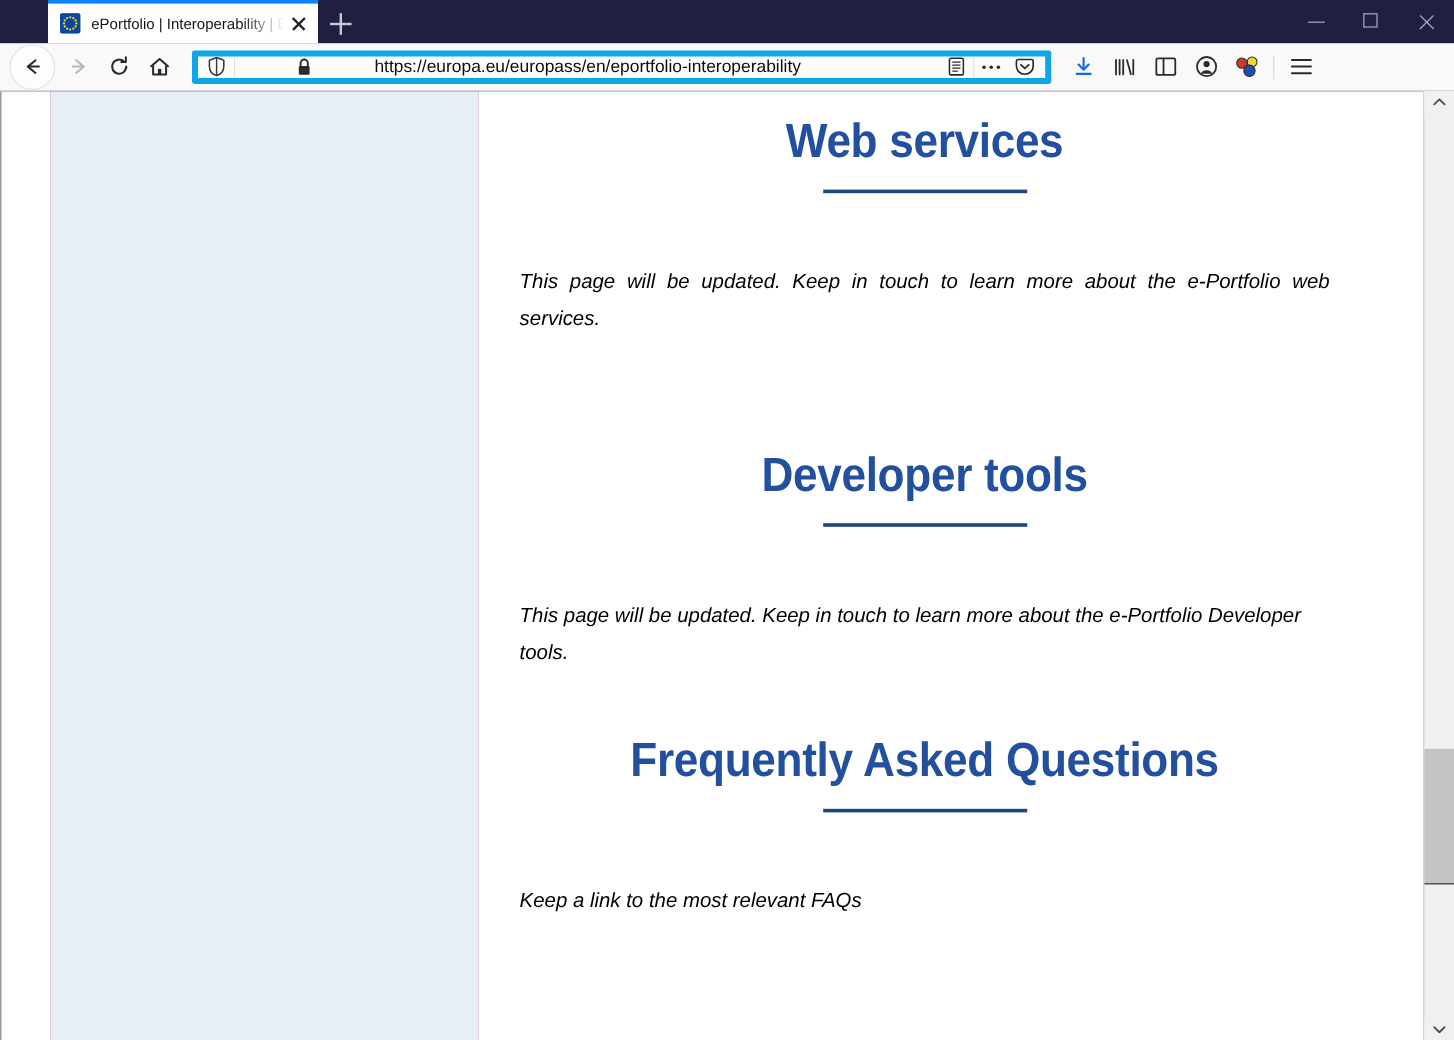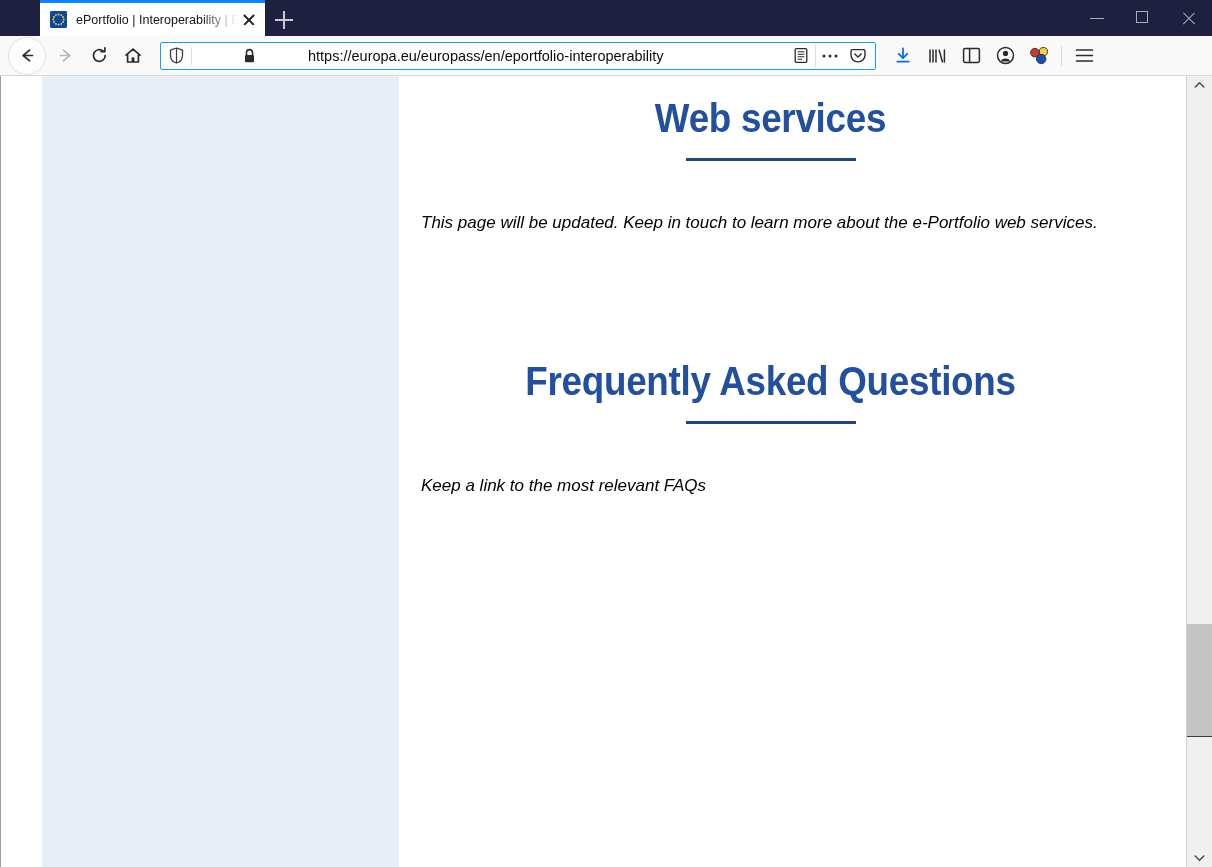--- a/index.html
+++ b/index.html
@@ -170,21 +170,21 @@
     background: #fdfdfd;
     margin-right: 2px;
   }
   .navbtn svg { display: block; }
 
   .urlbar {
     flex: 1 1 auto;
     height: 28px;
     margin: 0 6px 0 10px;
     background: #ffffff;
-    border: 1px solid #0ea5e9;
+    border: 5px solid #0ea5e9;
     border-radius: 2px;
     display: flex;
     align-items: center;
     max-width: 716px;
     box-sizing: border-box;
     overflow: hidden;
     gap: 43px;
   }
   .urlbar-shield {
     width: 30px; flex: 0 0 30px;
@@ -284,21 +284,21 @@
     height: 3px;
     background: #1f4480;
     margin: 17px auto 0 auto;
   }
   .sec-body {
     font-size: 17px;
     line-height: 31px;
     font-style: italic;
     color: #000000;
     text-align: justify;
-    margin: 0;
+    margin: 12px;
     font-family: "Liberation Sans", sans-serif;
   }
   .sec-body.noal { text-align: left; }
 
   .block-1 { padding-top: 19px; }
   .gap-head-body { height: 46px; }
   .gap-body-head { height: 40px; }
 
   
   .scrollbar {
@@ -505,20 +505,26 @@
         <div class="block-1">
           <h2 class="sec-heading">Web services</h2>
           <div class="heading-rule"></div>
           <div class="gap-head-body"></div>
           <p class="sec-body">This page will be updated. Keep in touch to learn more about the e-Portfolio web services.</p>
         </div>
 
         <div class="gap-body-head"></div>
 
         <div class="gap-body-head"></div>
+        <div>
+          <h2 class="sec-heading">Developer tools</h2>
+          <div class="heading-rule"></div>
+          <div class="gap-head-body"></div>
+          <p class="sec-body noal">This page will be updated. Keep in touch to learn more about the e-Portfolio Developer tools.</p>
+        </div>
 
         <div class="gap-body-head"></div>
         <div>
           <h2 class="sec-heading">Frequently Asked Questions</h2>
           <div class="heading-rule"></div>
           <div class="gap-head-body"></div>
           <p class="sec-body noal">Keep a link to the most relevant FAQs</p>
         </div>
 
       </div>

